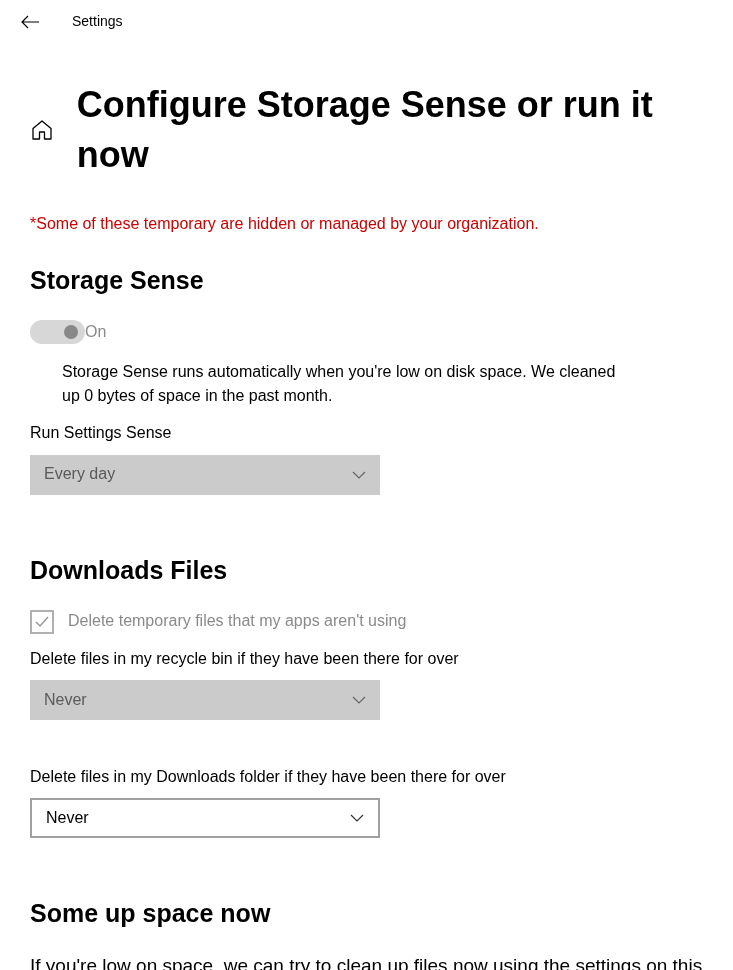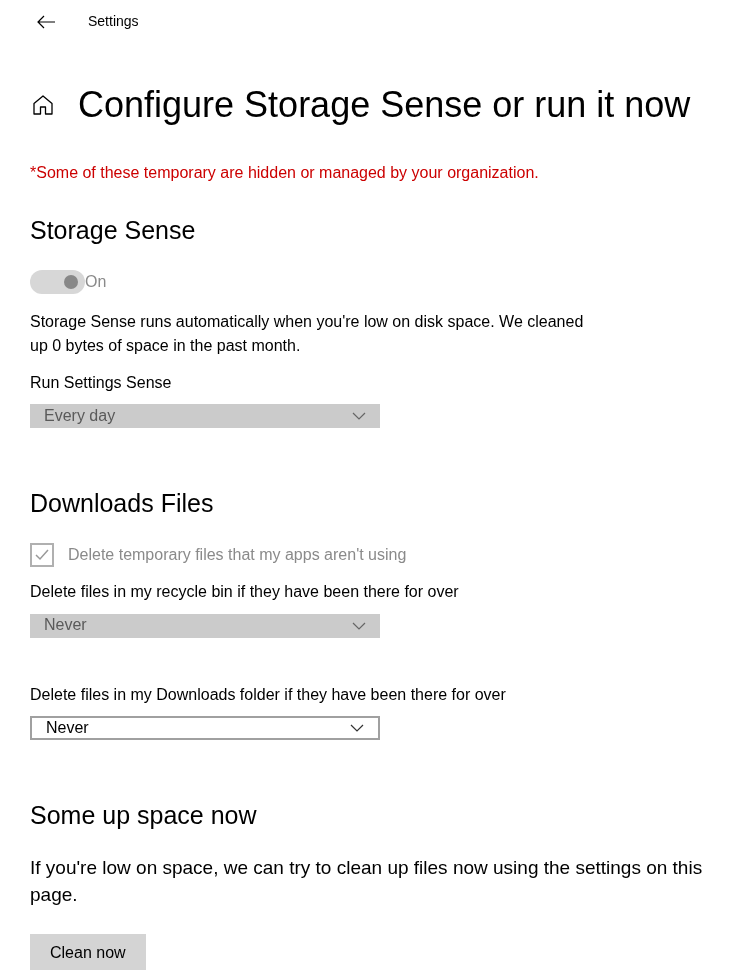--- a/index.html
+++ b/index.html
@@ -14,21 +14,20 @@
       width: 733px;
       padding: 0;
       font-size: 15px;
       line-height: 1.4;
     }
     .topbar {
       display: flex;
       align-items: flex-start;
       padding: 12px 4px 10px 20px;
       gap: 32px;
-      margin-left: 16px;
     }
     .back-arrow {
       width: 20px;
       height: 20px;
       display: flex;
       align-items: center;
       justify-content: center;
     }
     .topbar-title {
       font-size: 14px;
@@ -46,31 +45,31 @@
     }
     .home-icon {
       width: 26px;
       height: 26px;
       display: flex;
       align-items: center;
       justify-content: center;
     }
     .page-title {
       font-size: 36px;
-      font-weight: 400;
+      font-weight: 700;
       letter-spacing: 0px;
     }
     .warning-text {
       color: #cc0000;
       font-size: 16px;
       margin-bottom: 28px;
     }
     .section-heading {
       font-size: 25px;
-      font-weight: 400;
+      font-weight: 700;
       margin-bottom: 22px;
     }
     .toggle-row {
       display: flex;
       align-items: center;
       gap: 0;
       margin-bottom: 16px;
     }
     .toggle {
       width: 55px;
@@ -91,29 +90,30 @@
     .toggle-label {
       font-size: 16px;
       color: #8a8a8a;
     }
     .description {
       font-size: 16px;
       color: #000;
       margin-bottom: 14px;
       max-width: 560px;
       line-height: 1.5;
+      margin-left: 32px;
     }
     .field-label {
       font-size: 16px;
       color: #000;
       margin-bottom: 10px;
     }
     .dropdown {
       width: 350px;
-      height: 24px;
+      height: 40px;
       background: #cbcbcb;
       display: flex;
       align-items: center;
       justify-content: space-between;
       padding: 0 14px;
       margin-bottom: 18px;
     }
     .dropdown.enabled {
       background: #ffffff;
       border: 2px solid #a0a0a0;

